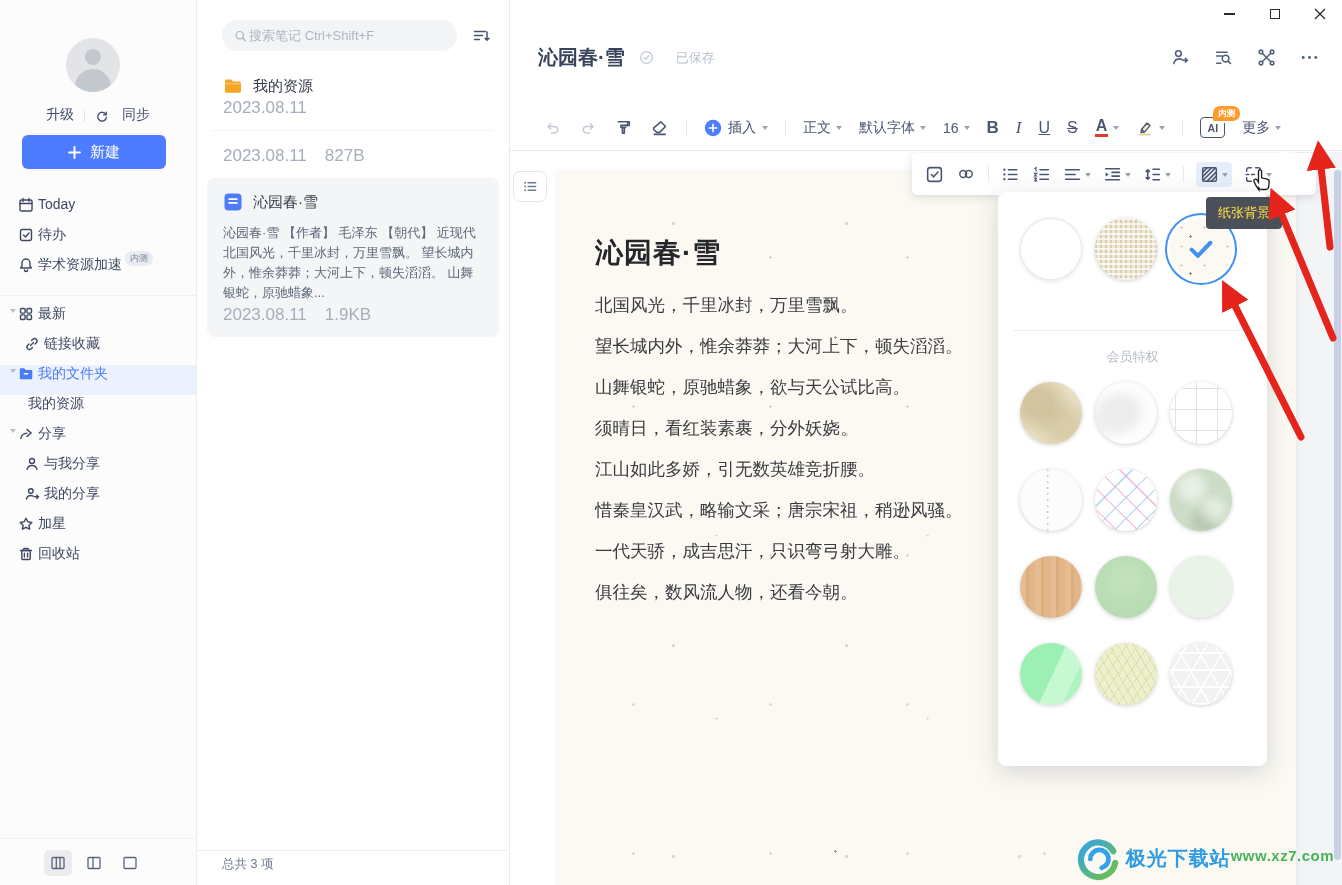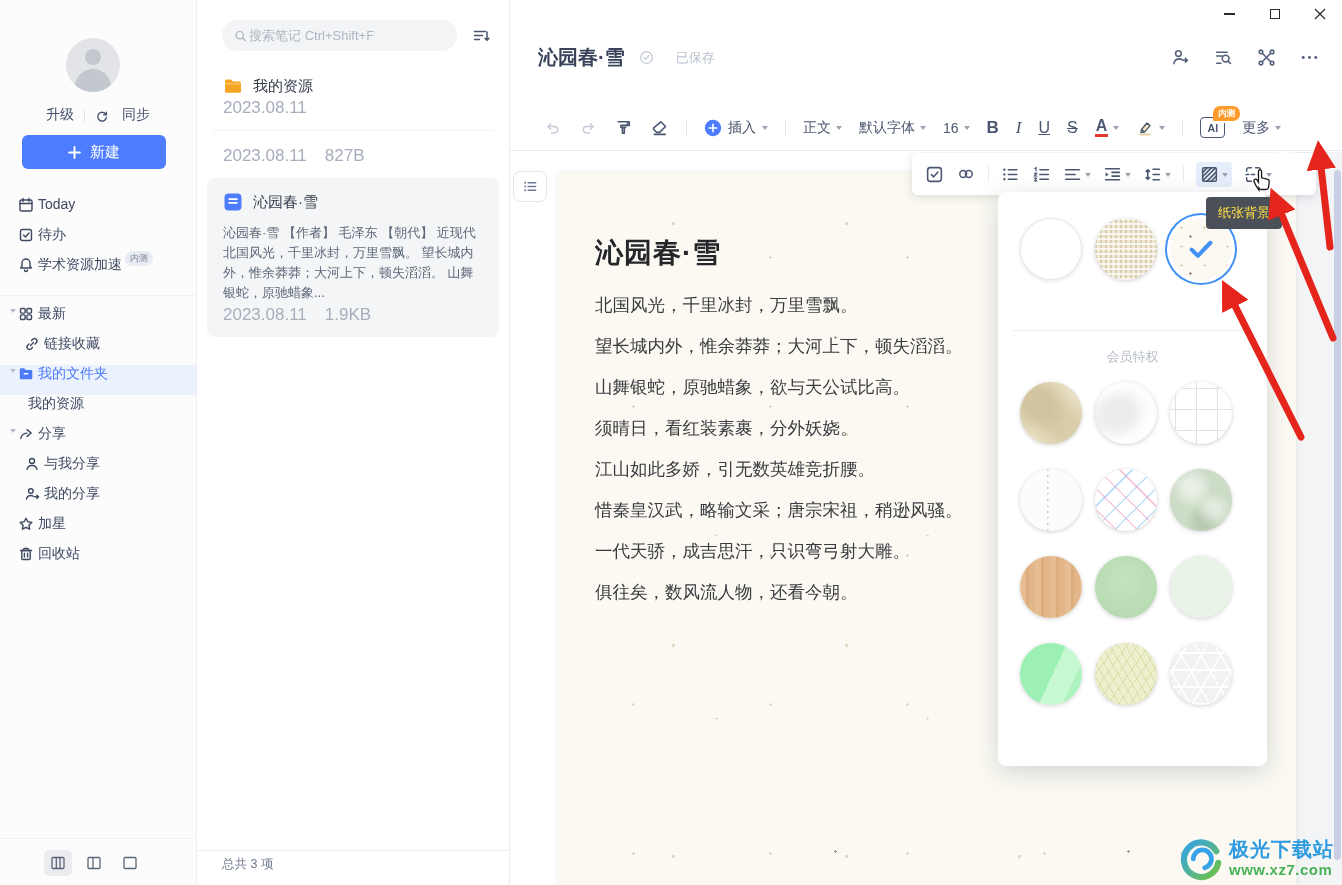--- a/index.html
+++ b/index.html
@@ -151,21 +151,21 @@
       repeating-linear-gradient(60deg,rgba(195,200,125,.4) 0 1px,transparent 1px 7px),
       repeating-linear-gradient(125deg,rgba(195,200,125,.35) 0 1px,transparent 1px 9px)}
   .sw-triangle-white{background-color:#f2f2f3;background-image:
       repeating-linear-gradient(60deg,#fff 0 1.5px,transparent 1.5px 17px),
       repeating-linear-gradient(-60deg,#fff 0 1.5px,transparent 1.5px 17px),
       repeating-linear-gradient(0deg,#fff 0 1.5px,transparent 1.5px 17px)}
 
   .arrows{position:absolute;left:0;top:0;width:832px;height:885px;z-index:8;pointer-events:none}
   .cursor{position:absolute;left:740px;top:164px;z-index:9;pointer-events:none}
   .watermark{position:absolute;right:8px;bottom:4px;display:flex;align-items:center;gap:6px;z-index:10}
-  .wm-txt{display:flex;flex-direction:column;line-height:1.15}
+  .wm-txt{display:flex;flex-direction:row;line-height:1.15}
   .wm-site{font-size:20px;font-weight:700;color:#2f9be0;letter-spacing:1px}
   .wm-url{font-size:15px;font-weight:700;color:#49b258;letter-spacing:.5px}
 </style>
 </head>
 <body>
 
 <div class="app">
 
   <aside class="sidebar">
     <div class="avatar">

